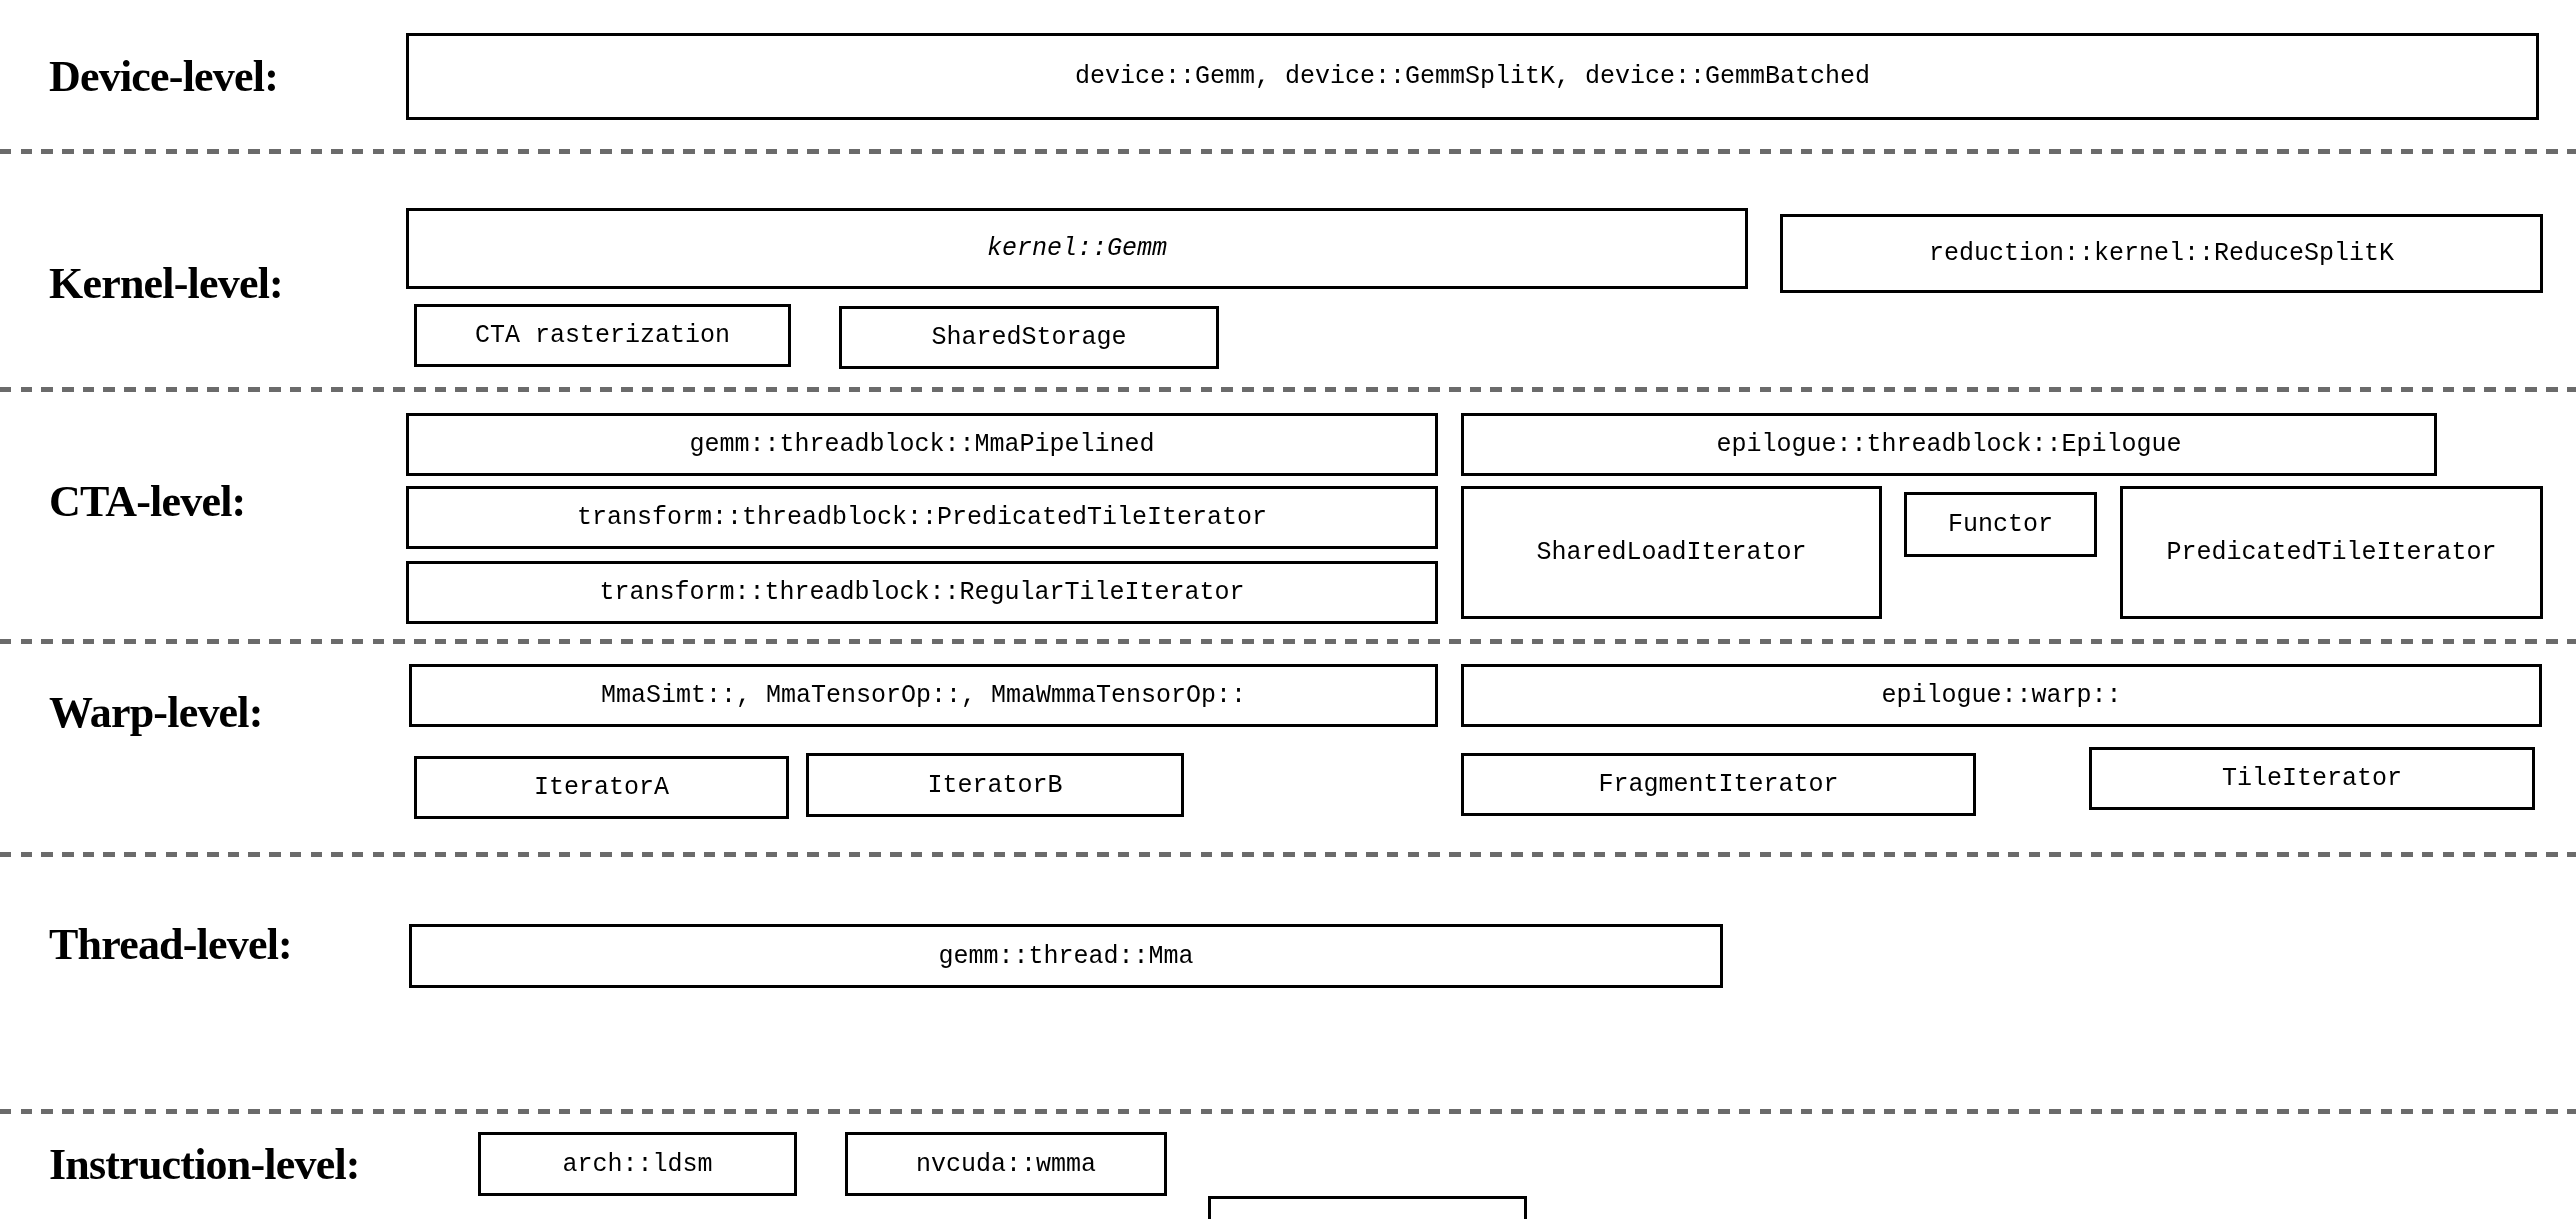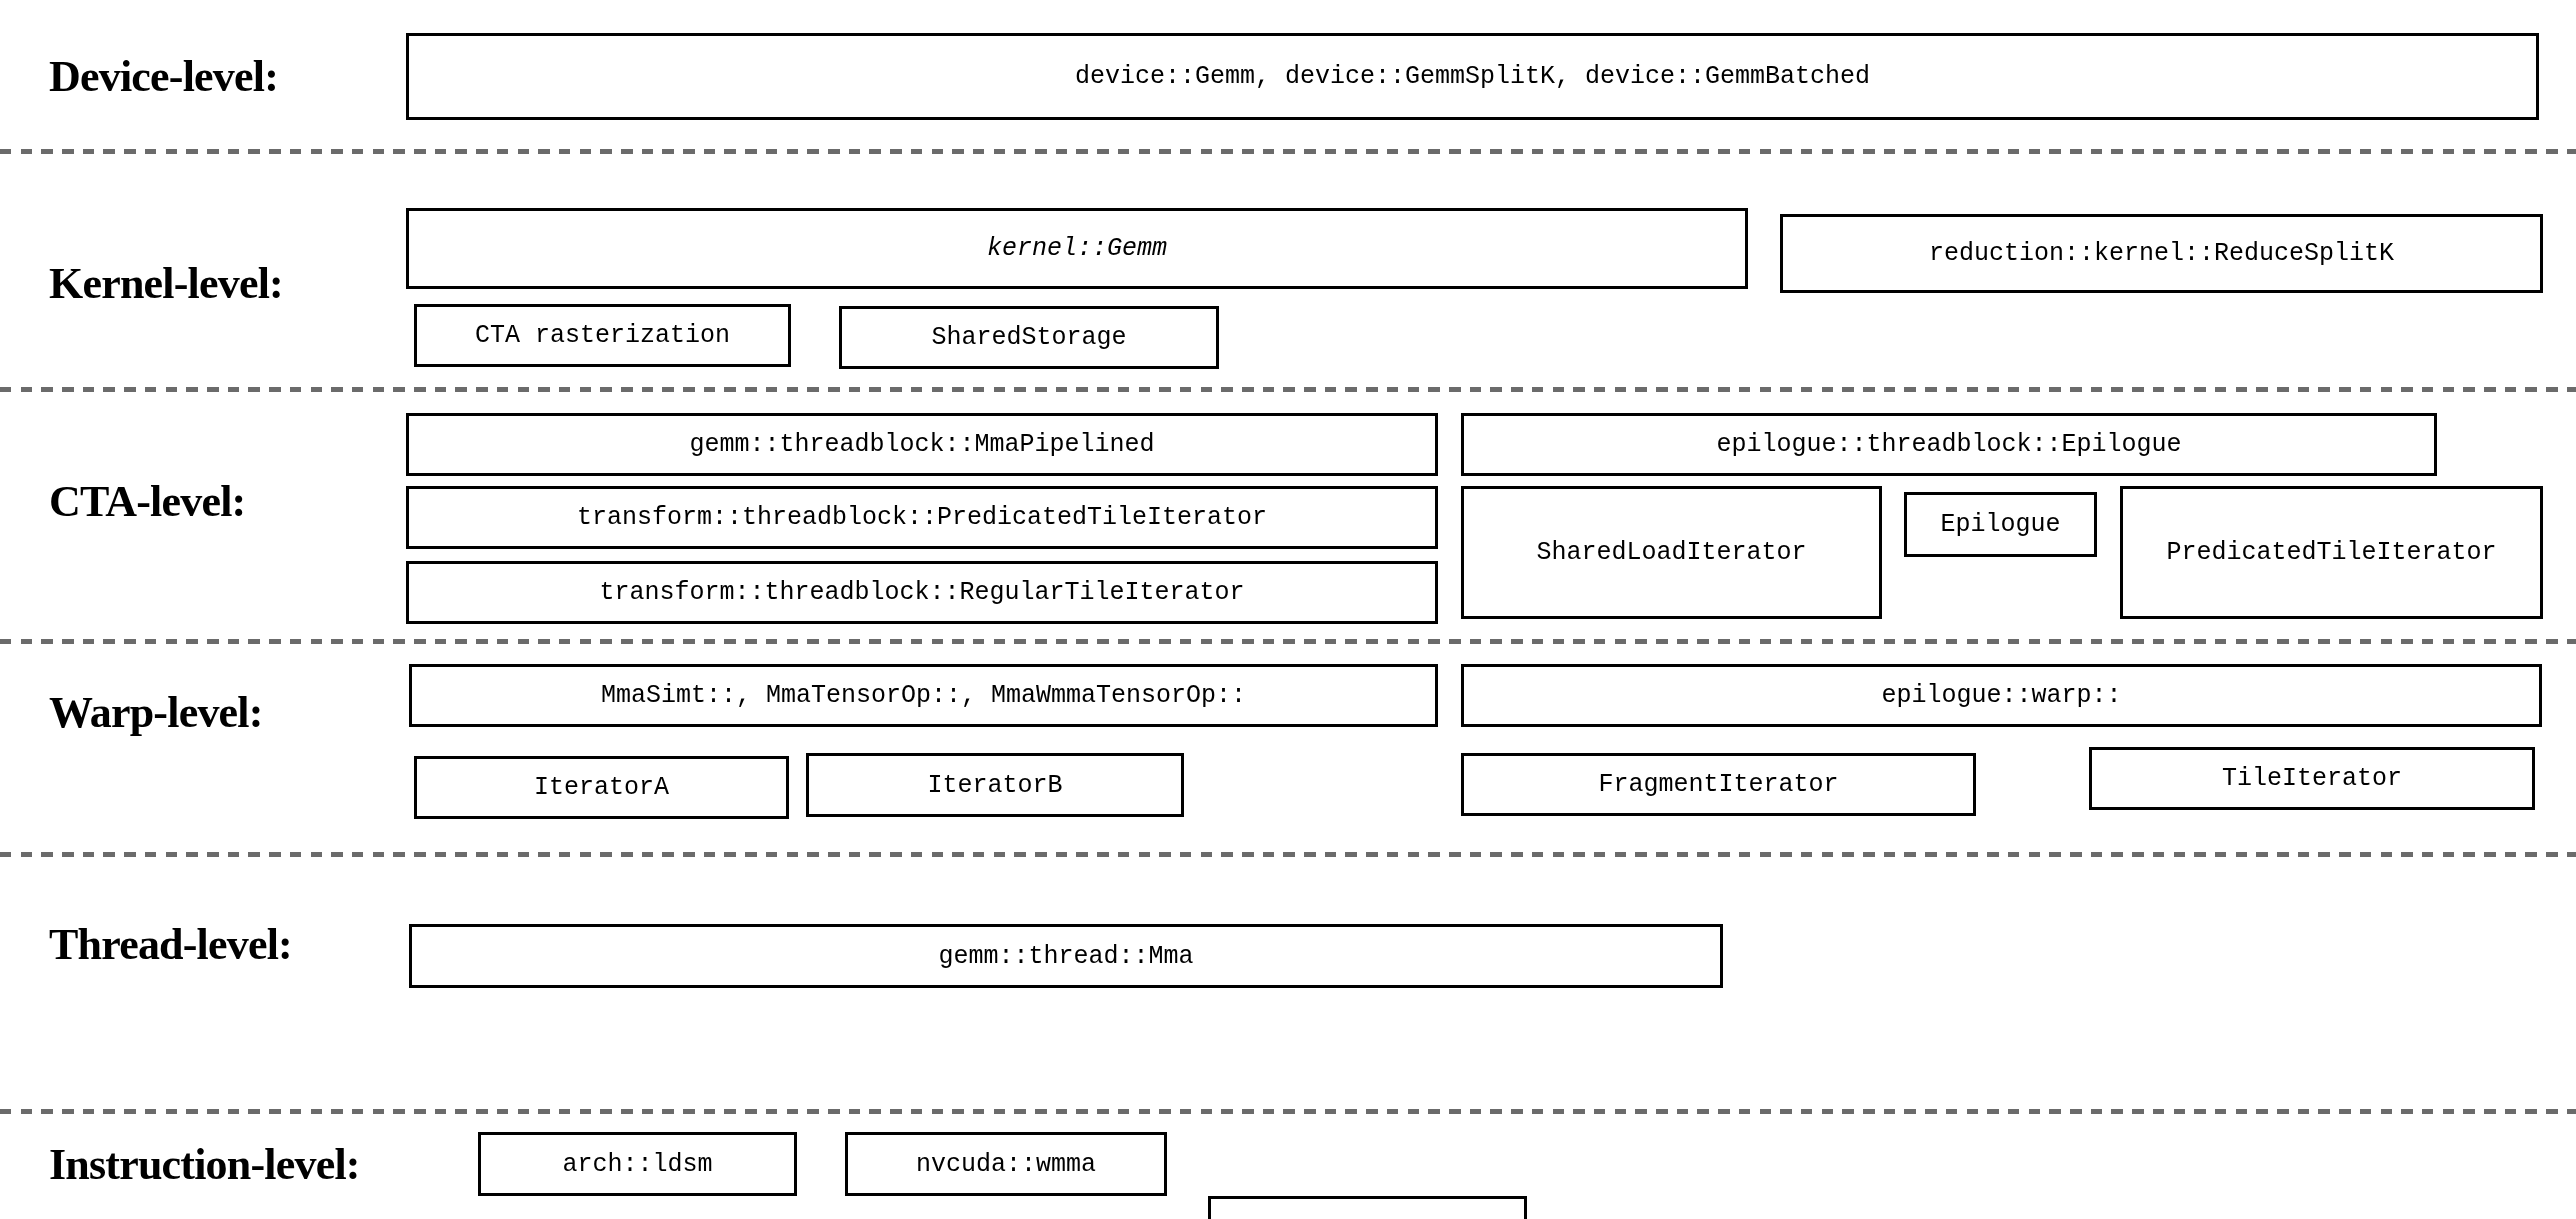--- a/index.html
+++ b/index.html
@@ -67,21 +67,21 @@
   <div class="box" style="left:406px; top:208px; width:1342px; height:81px;font-style:italic;">kernel::Gemm</div>
   <div class="box" style="left:1780px; top:214px; width:763px; height:79px;">reduction::kernel::ReduceSplitK</div>
   <div class="box" style="left:414px; top:304px; width:377px; height:63px;">CTA rasterization</div>
   <div class="box" style="left:839px; top:306px; width:380px; height:63px;">SharedStorage</div>
 
   <div class="box" style="left:406px; top:413px; width:1032px; height:63px;">gemm::threadblock::MmaPipelined</div>
   <div class="box" style="left:406px; top:486px; width:1032px; height:63px;">transform::threadblock::PredicatedTileIterator</div>
   <div class="box" style="left:406px; top:561px; width:1032px; height:63px;">transform::threadblock::RegularTileIterator</div>
   <div class="box" style="left:1461px; top:413px; width:976px; height:63px;">epilogue::threadblock::Epilogue</div>
   <div class="box" style="left:1461px; top:486px; width:421px; height:133px;">SharedLoadIterator</div>
-  <div class="box" style="left:1904px; top:492px; width:193px; height:65px;">Epilogue</div>
+  <div class="box" style="left:1904px; top:492px; width:193px; height:65px;">Functor</div>
   <div class="box" style="left:2120px; top:486px; width:423px; height:133px;">PredicatedTileIterator</div>
 
   <div class="box" style="left:409px; top:664px; width:1029px; height:63px;">MmaSimt::, MmaTensorOp::, MmaWmmaTensorOp::</div>
   <div class="box" style="left:1461px; top:664px; width:1081px; height:63px;">epilogue::warp::</div>
   <div class="box" style="left:414px; top:756px; width:375px; height:63px;">IteratorA</div>
   <div class="box" style="left:806px; top:753px; width:378px; height:64px;">IteratorB</div>
   <div class="box" style="left:1461px; top:753px; width:515px; height:63px;">FragmentIterator</div>
   <div class="box" style="left:2089px; top:747px; width:446px; height:63px;">TileIterator</div>
 
   <div class="box" style="left:409px; top:924px; width:1314px; height:64px;">gemm::thread::Mma</div>

